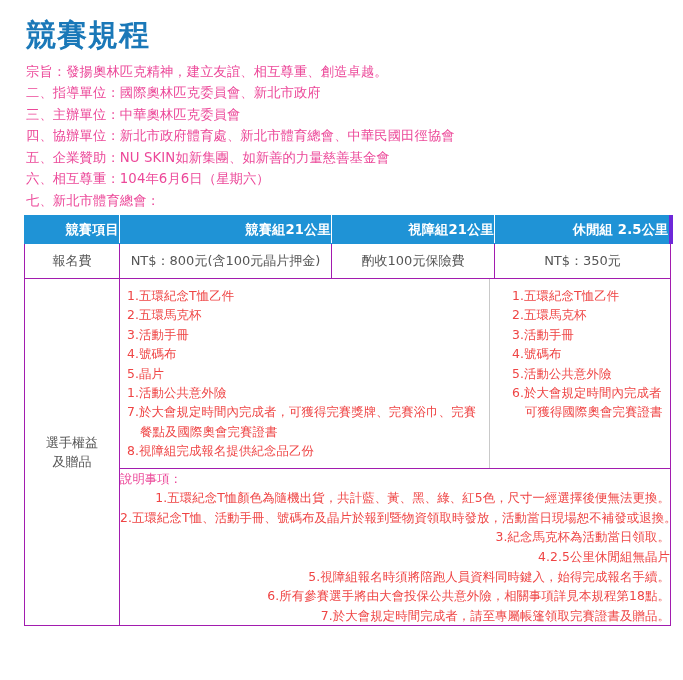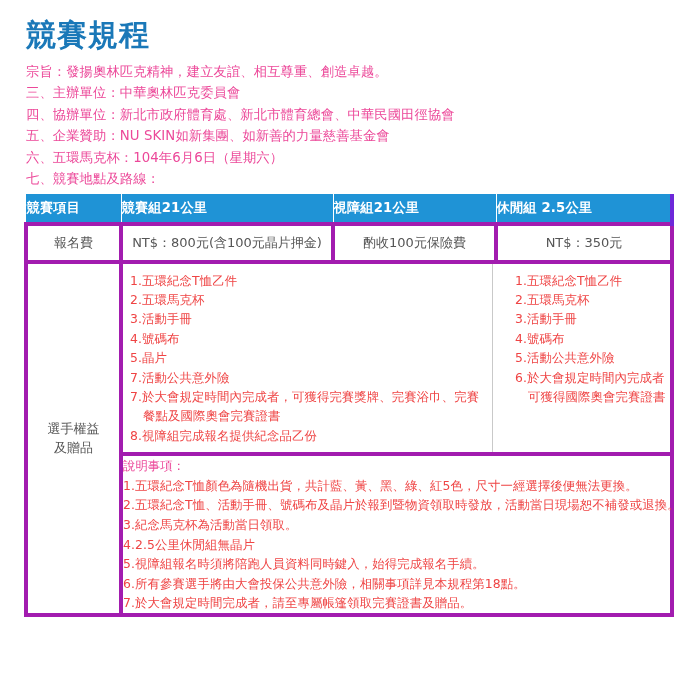--- a/index.html
+++ b/index.html
@@ -44,30 +44,30 @@
   }
 
   
   .rules-table {
     border-collapse: collapse;
     width: 646px;
     margin-top: 4px;
     table-layout: fixed;
   }
   .rules-table td, .rules-table th {
-    border: 4px solid #a21caf;
+    border: 1px solid #a21caf;
     vertical-align: middle;
     padding: 0;
   }
   .rules-table thead th {
     background: #1f93d6;
     color: #ffffff;
     font-size: 13.2px;
     font-weight: bold;
-    text-align: left;
+    text-align: right;
     height: 27px;
     border: 1px solid #1f93d6;
     border-right: 1px solid #ffffff;
     letter-spacing: 0.2px;
     white-space: nowrap;
   }
   .rules-table thead th:last-child {
     border-right: 4px solid #6d28d9;
   }
   .col-item  { width: 95px; }
@@ -113,20 +113,21 @@
   }
   .notes-title {
     font-size: 12.4px;
     line-height: 19.6px;
     color: #ec4899;
     margin-bottom: 0;
   }
   .notes-list li {
     font-size: 12.4px;
     line-height: 19.6px;
+    text-align: right;
   }
   .benefit-inner {
     display: flex;
     width: 100%;
   }
   .benefit-left {
     width: 369px;
     box-sizing: border-box;
     padding-right: 4px;
   }
@@ -140,25 +141,26 @@
 </style>
 </head>
 <body>
 
 <div class="page">
 
   <h1 class="page-title">競賽規程</h1>
 
   <div class="intro">
     <div class="intro-line">宗旨：發揚奧林匹克精神，建立友誼、相互尊重、創造卓越。</div>
+    <div class="intro-line">二、指導單位：國際奧林匹克委員會、新北市政府</div>
     <div class="intro-line">三、主辦單位：中華奧林匹克委員會</div>
     <div class="intro-line">四、協辦單位：新北市政府體育處、新北市體育總會、中華民國田徑協會</div>
     <div class="intro-line">五、企業贊助：NU SKIN如新集團、如新善的力量慈善基金會</div>
-    <div class="intro-line">六、五環馬克杯：104年6月6日（星期六）</div>
-    <div class="intro-line">七、競賽地點及路線：</div>
+    <div class="intro-line">六、相互尊重：104年6月6日（星期六）</div>
+    <div class="intro-line">七、新北市體育總會：</div>
   </div>
 
   <table class="rules-table">
     <colgroup>
       <col class="col-item">
       <col class="col-race">
       <col class="col-blind">
       <col class="col-fun">
     </colgroup>
     <thead>
@@ -183,21 +185,21 @@
         </td>
         <td class="spanned-cell" colspan="3">
           <div class="benefit-inner">
             <div class="benefit-left benefit-cell">
               <ul class="list">
                 <li>1.五環紀念T恤乙件</li>
                 <li>2.五環馬克杯</li>
                 <li>3.活動手冊</li>
                 <li>4.號碼布</li>
                 <li>5.晶片</li>
-                <li>7.活動公共意外險</li>
+                <li>1.活動公共意外險</li>
                 <li>7.於大會規定時間內完成者，可獲得完賽獎牌、完賽浴巾、完賽</li>
                 <li class="cont">餐點及國際奧會完賽證書</li>
                 <li>8.視障組完成報名提供紀念品乙份</li>
               </ul>
             </div>
             <div class="benefit-right benefit-cell">
               <ul class="list">
                 <li>1.五環紀念T恤乙件</li>
                 <li>2.五環馬克杯</li>
                 <li>3.活動手冊</li>

